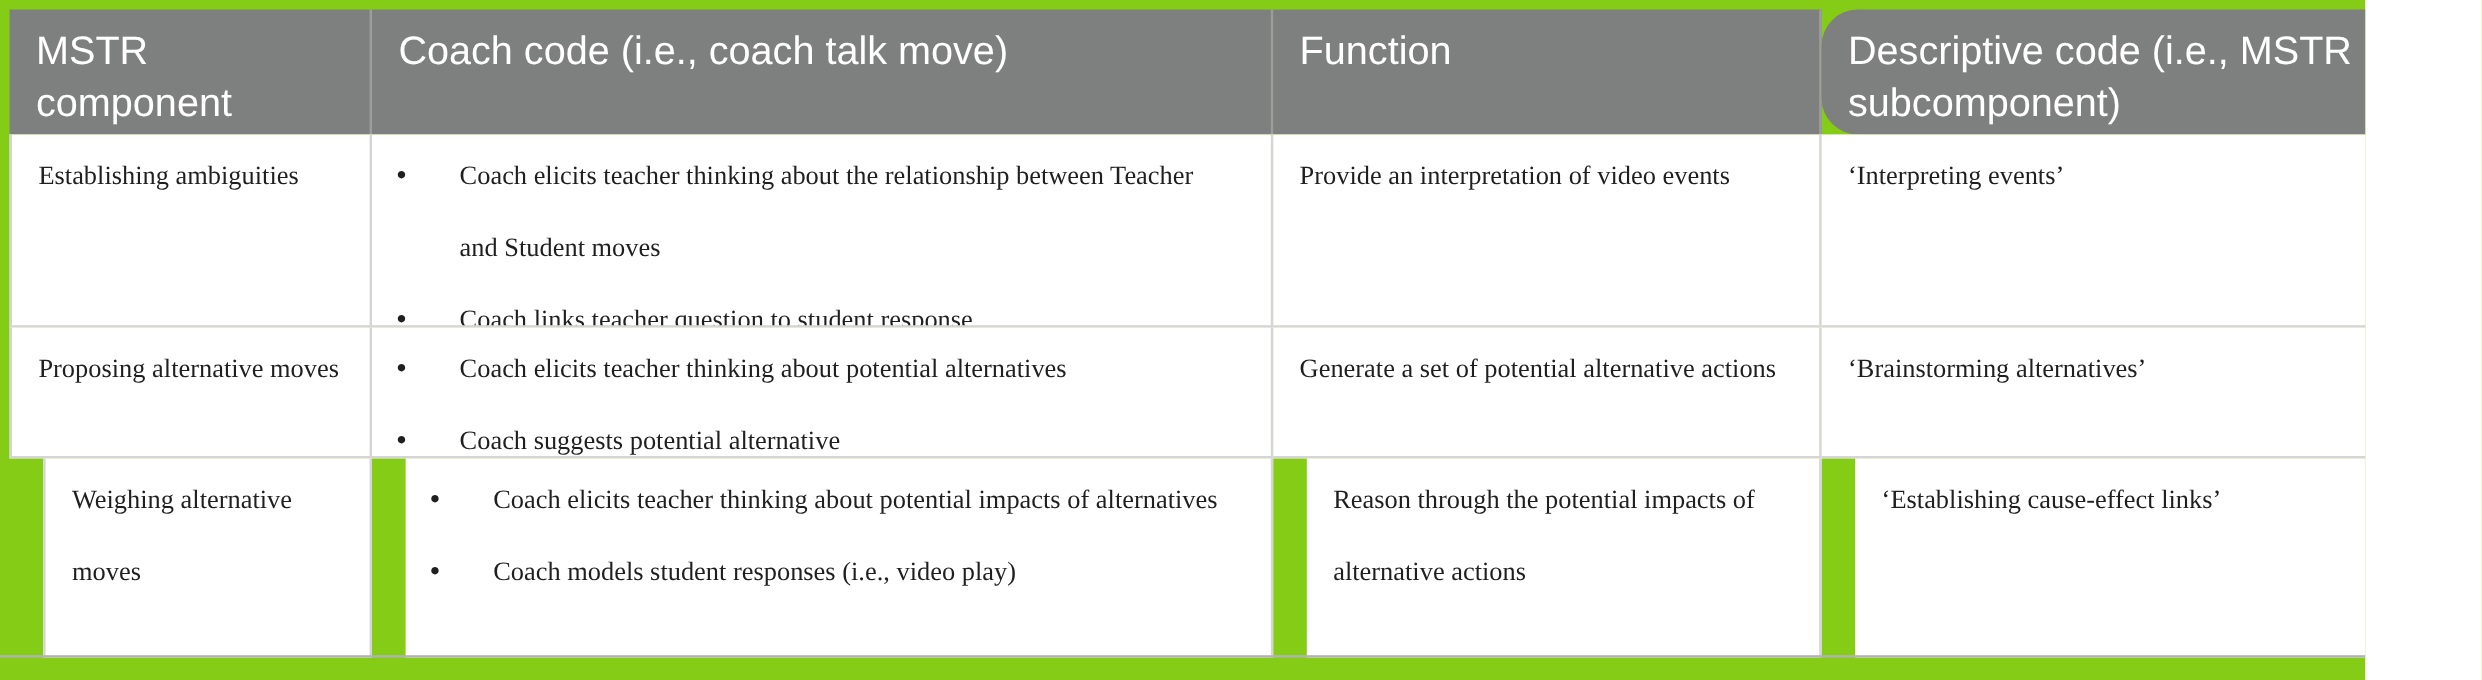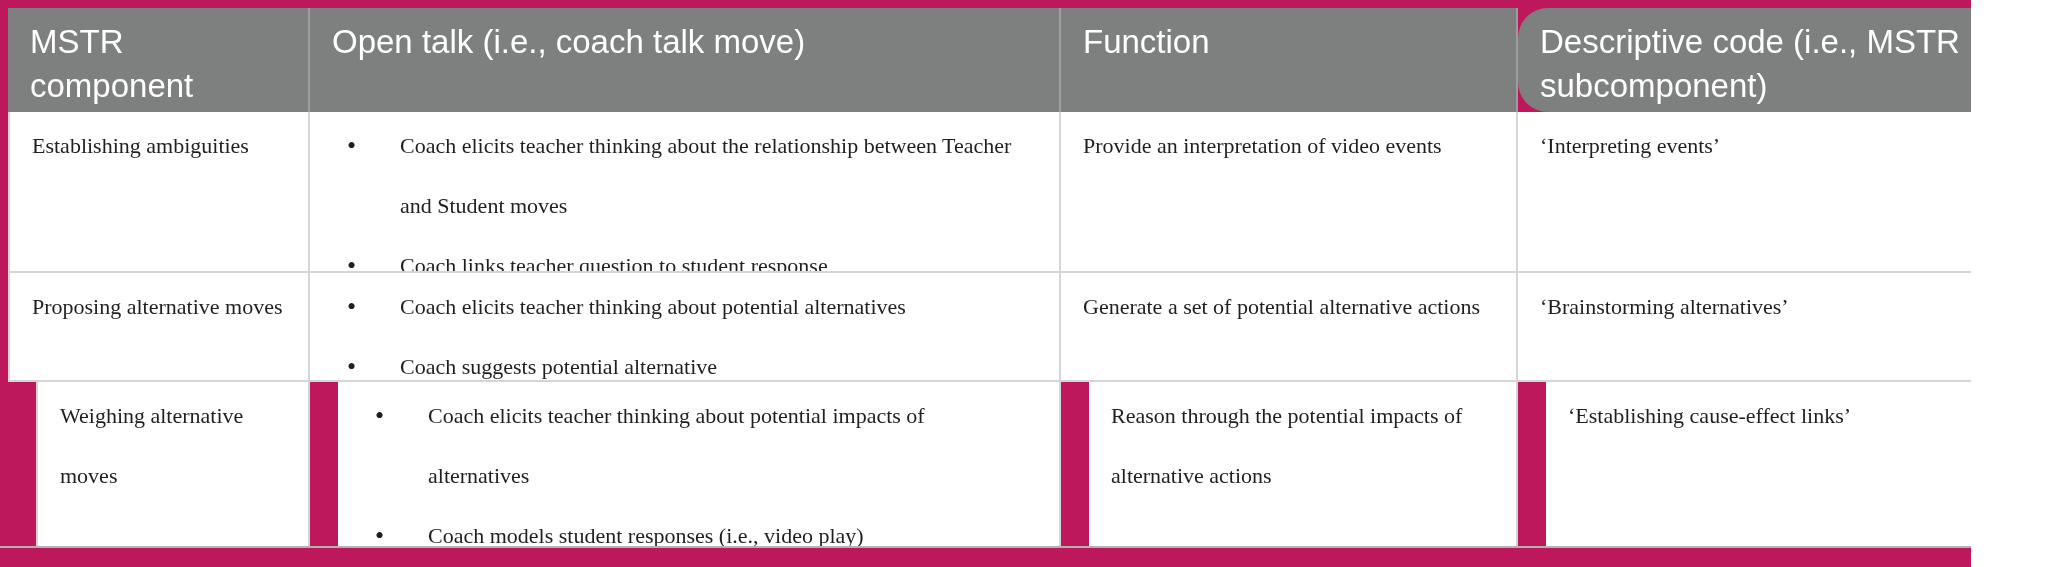--- a/index.html
+++ b/index.html
@@ -4,21 +4,21 @@
 <style>
   html, body {
     margin: 0;
     padding: 0;
     background: #ffffff;
   }
   .page {
     position: relative;
     width: 1971px;
     height: 567px;
-    background: #be185d;
+    background: #84cc16;
     overflow: hidden;
     font-family: "Liberation Serif", serif;
   }
   .coding-table {
     position: absolute;
     left: 8px;
     top: 8px;
     width: 2048px;
     display: grid;
     grid-template-columns: 302px 751px 457px 538px;
@@ -41,21 +41,21 @@
     color: #1f1f1f;
     font-size: 22px;
     line-height: 60px;
     padding: 4px 14px 4px 22px;
     border-right: 2px solid #d5d5d5;
     border-bottom: 2px solid #d5d5d5;
     overflow: hidden;
   }
   .td.first-col { border-left: 2px solid #d5d5d5; }
   .td.last-row { border-bottom: none; margin-left: 28px; }
-  .td.col-open { padding-left: 24px; padding-right: 40px; }
+  .td.col-open { padding-left: 7px; padding-right: 40px; }
   .td.col-func { padding-right: 22px; }
   .td.col-desc { padding-left: 22px; padding-right: 4px; }
   ul.open-codes {
     margin: 0;
     padding: 0;
     list-style: none;
   }
   ul.open-codes li {
     position: relative;
     padding-left: 66px;
@@ -79,21 +79,21 @@
   }
 </style>
 </head>
 <body>
 
 <div class="page">
 
   <div class="coding-table">
 
     <div class="th">MSTR component</div>
-    <div class="th">Open talk (i.e., coach talk move)</div>
+    <div class="th">Coach code (i.e., coach talk move)</div>
     <div class="th">Function</div>
     <div class="th last">Descriptive code (i.e., MSTR subcomponent)</div>
 
     <div class="td first-col">Establishing ambiguities</div>
     <div class="td col-open">
       <ul class="open-codes">
         <li>Coach elicits teacher thinking about the relationship between Teacher and Student moves</li>
         <li>Coach links teacher question to student response</li>
       </ul>
     </div>

